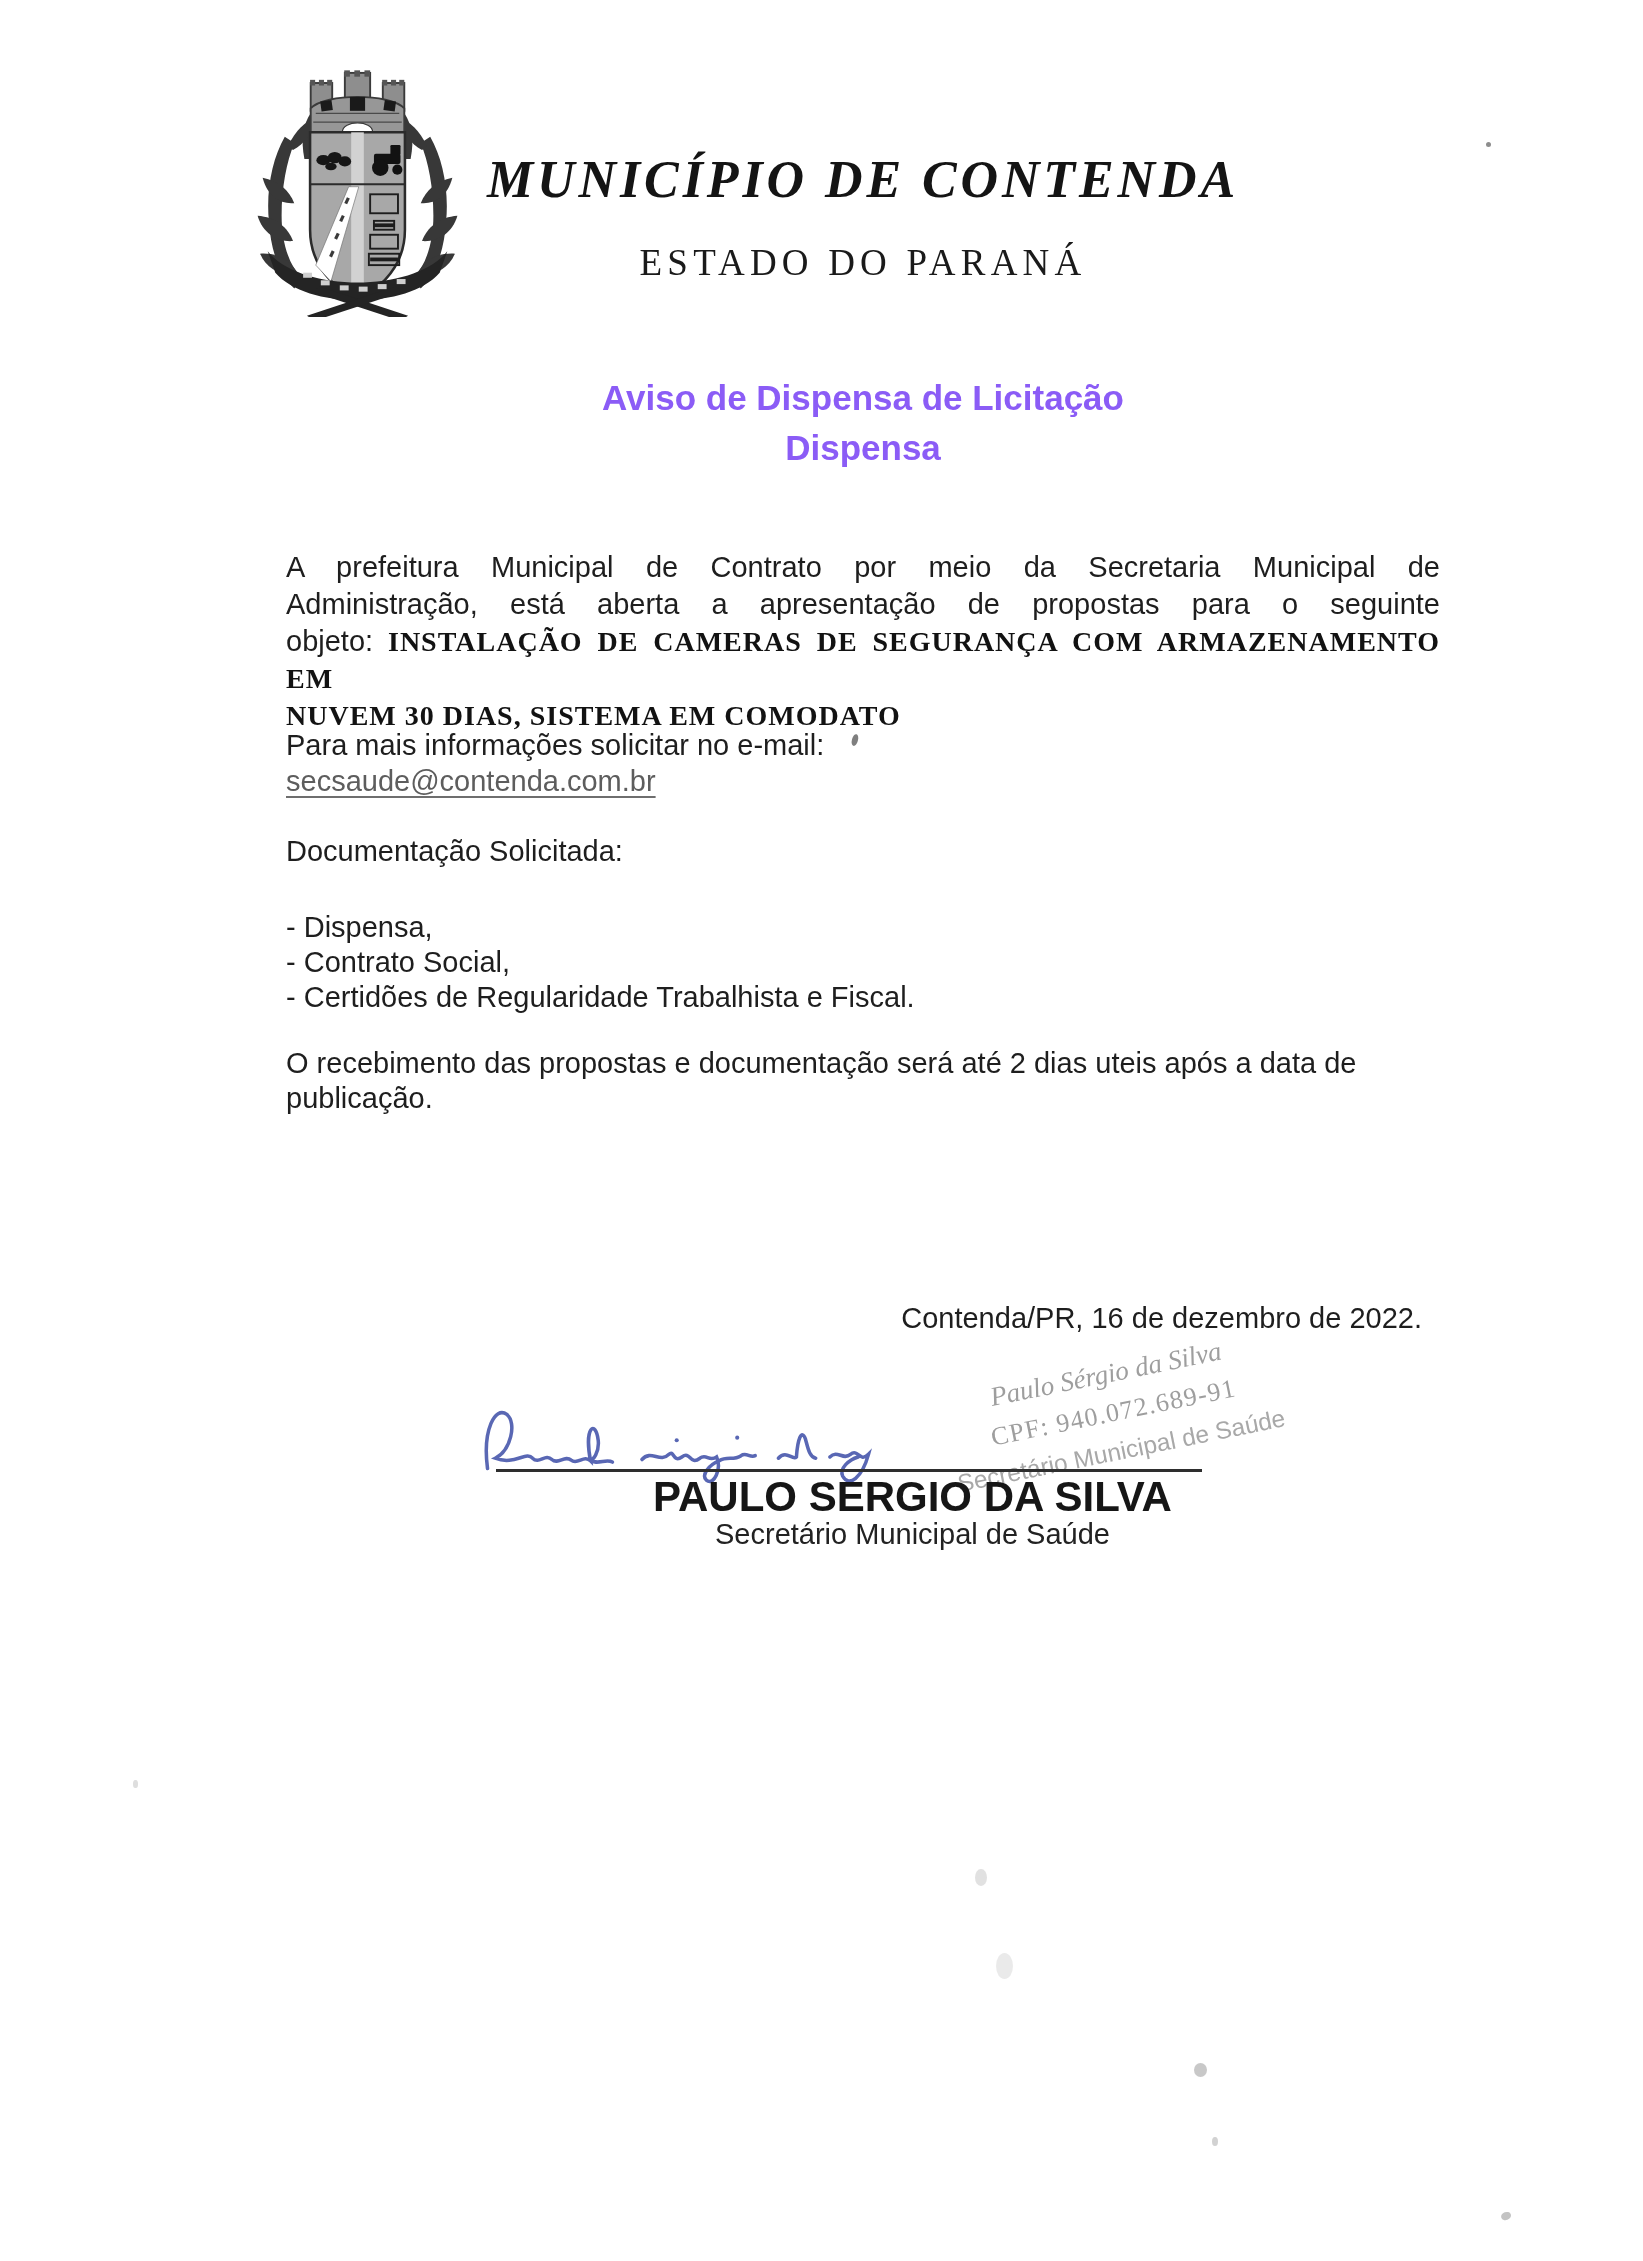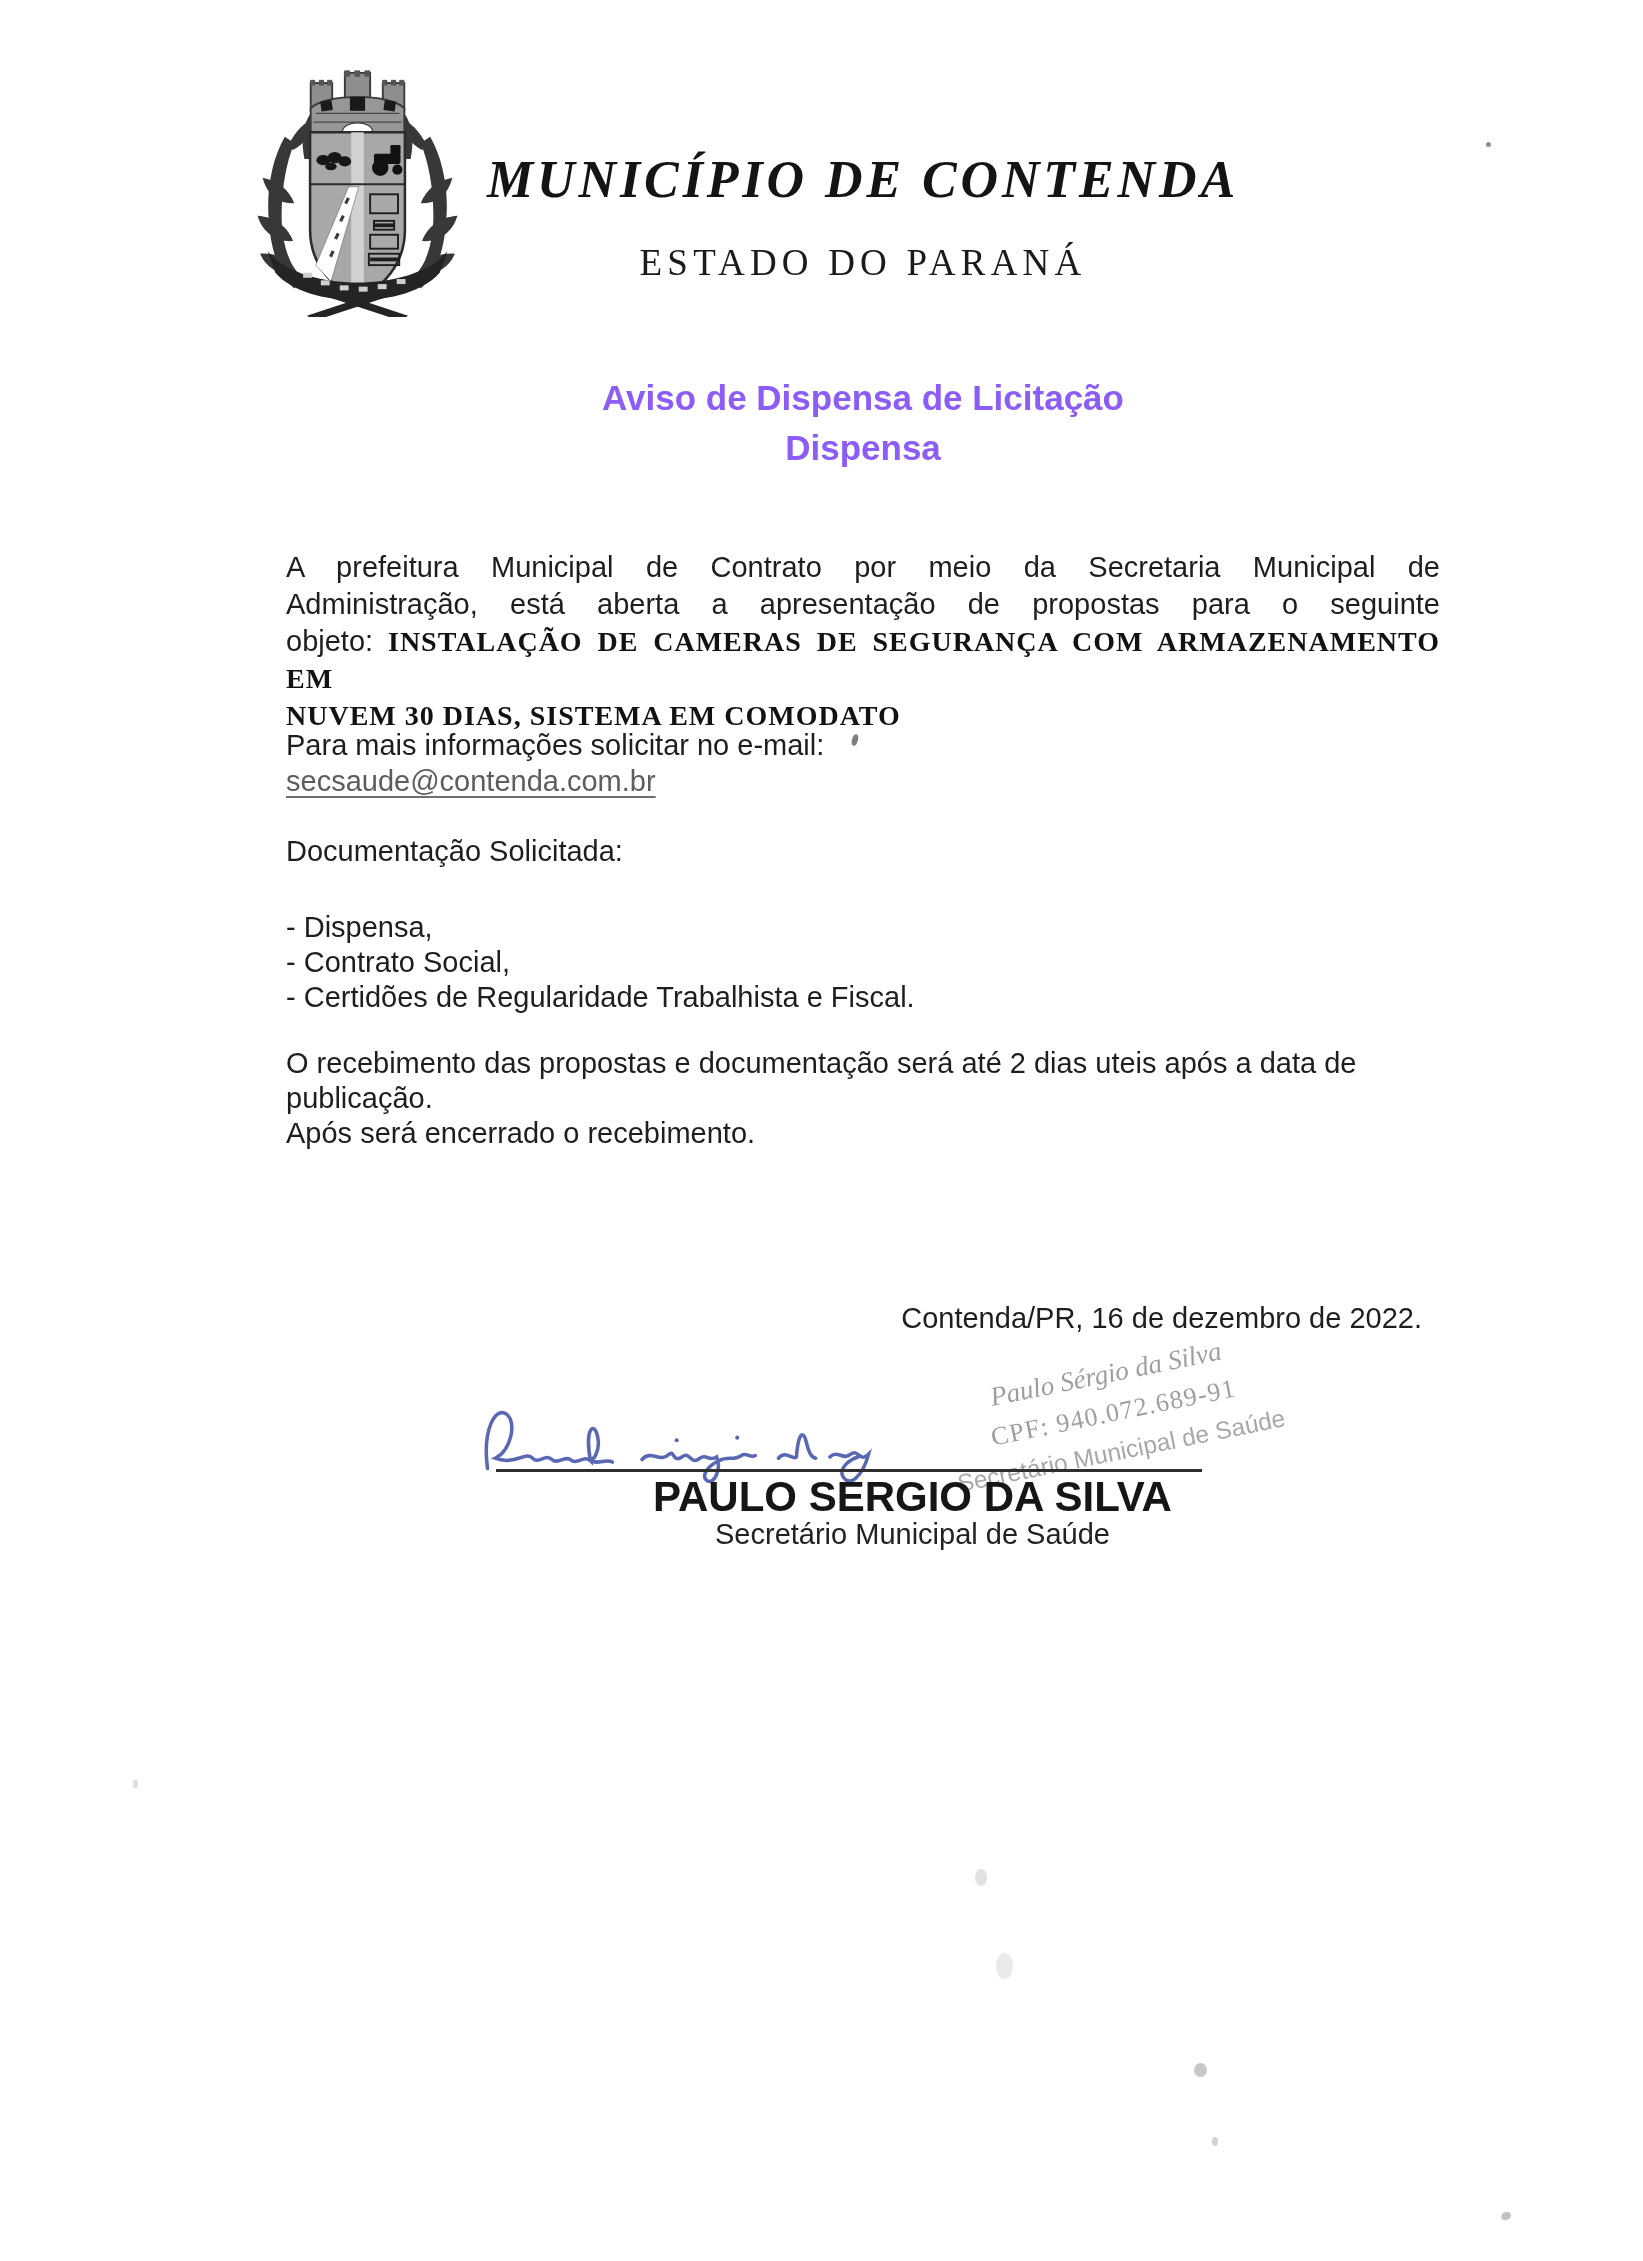--- a/index.html
+++ b/index.html
@@ -201,21 +201,20 @@
 
   <div class="bodytext doc-head">Documentação Solicitada:</div>
   <div class="bodytext doc-list">
     <div>- Dispensa,</div>
     <div>- Contrato Social,</div>
     <div>- Certidões de Regularidade Trabalhista e Fiscal.</div>
   </div>
 
   <div class="bodytext receb">
     <div>O recebimento das propostas e documentação será até 2 dias uteis após a data de publicação.</div>
-    <div>Após será encerrado o recebimento.</div>
   </div>
 
   <div class="bodytext dateline">Contenda/PR, 16 de dezembro de 2022.</div>
 
   <div class="stamp">
     <div class="s-name">Paulo Sérgio da Silva</div>
     <div class="s-cpf">CPF: 940.072.689-91</div>
     <div class="s-role">Secretário Municipal de Saúde</div>
   </div>
 

